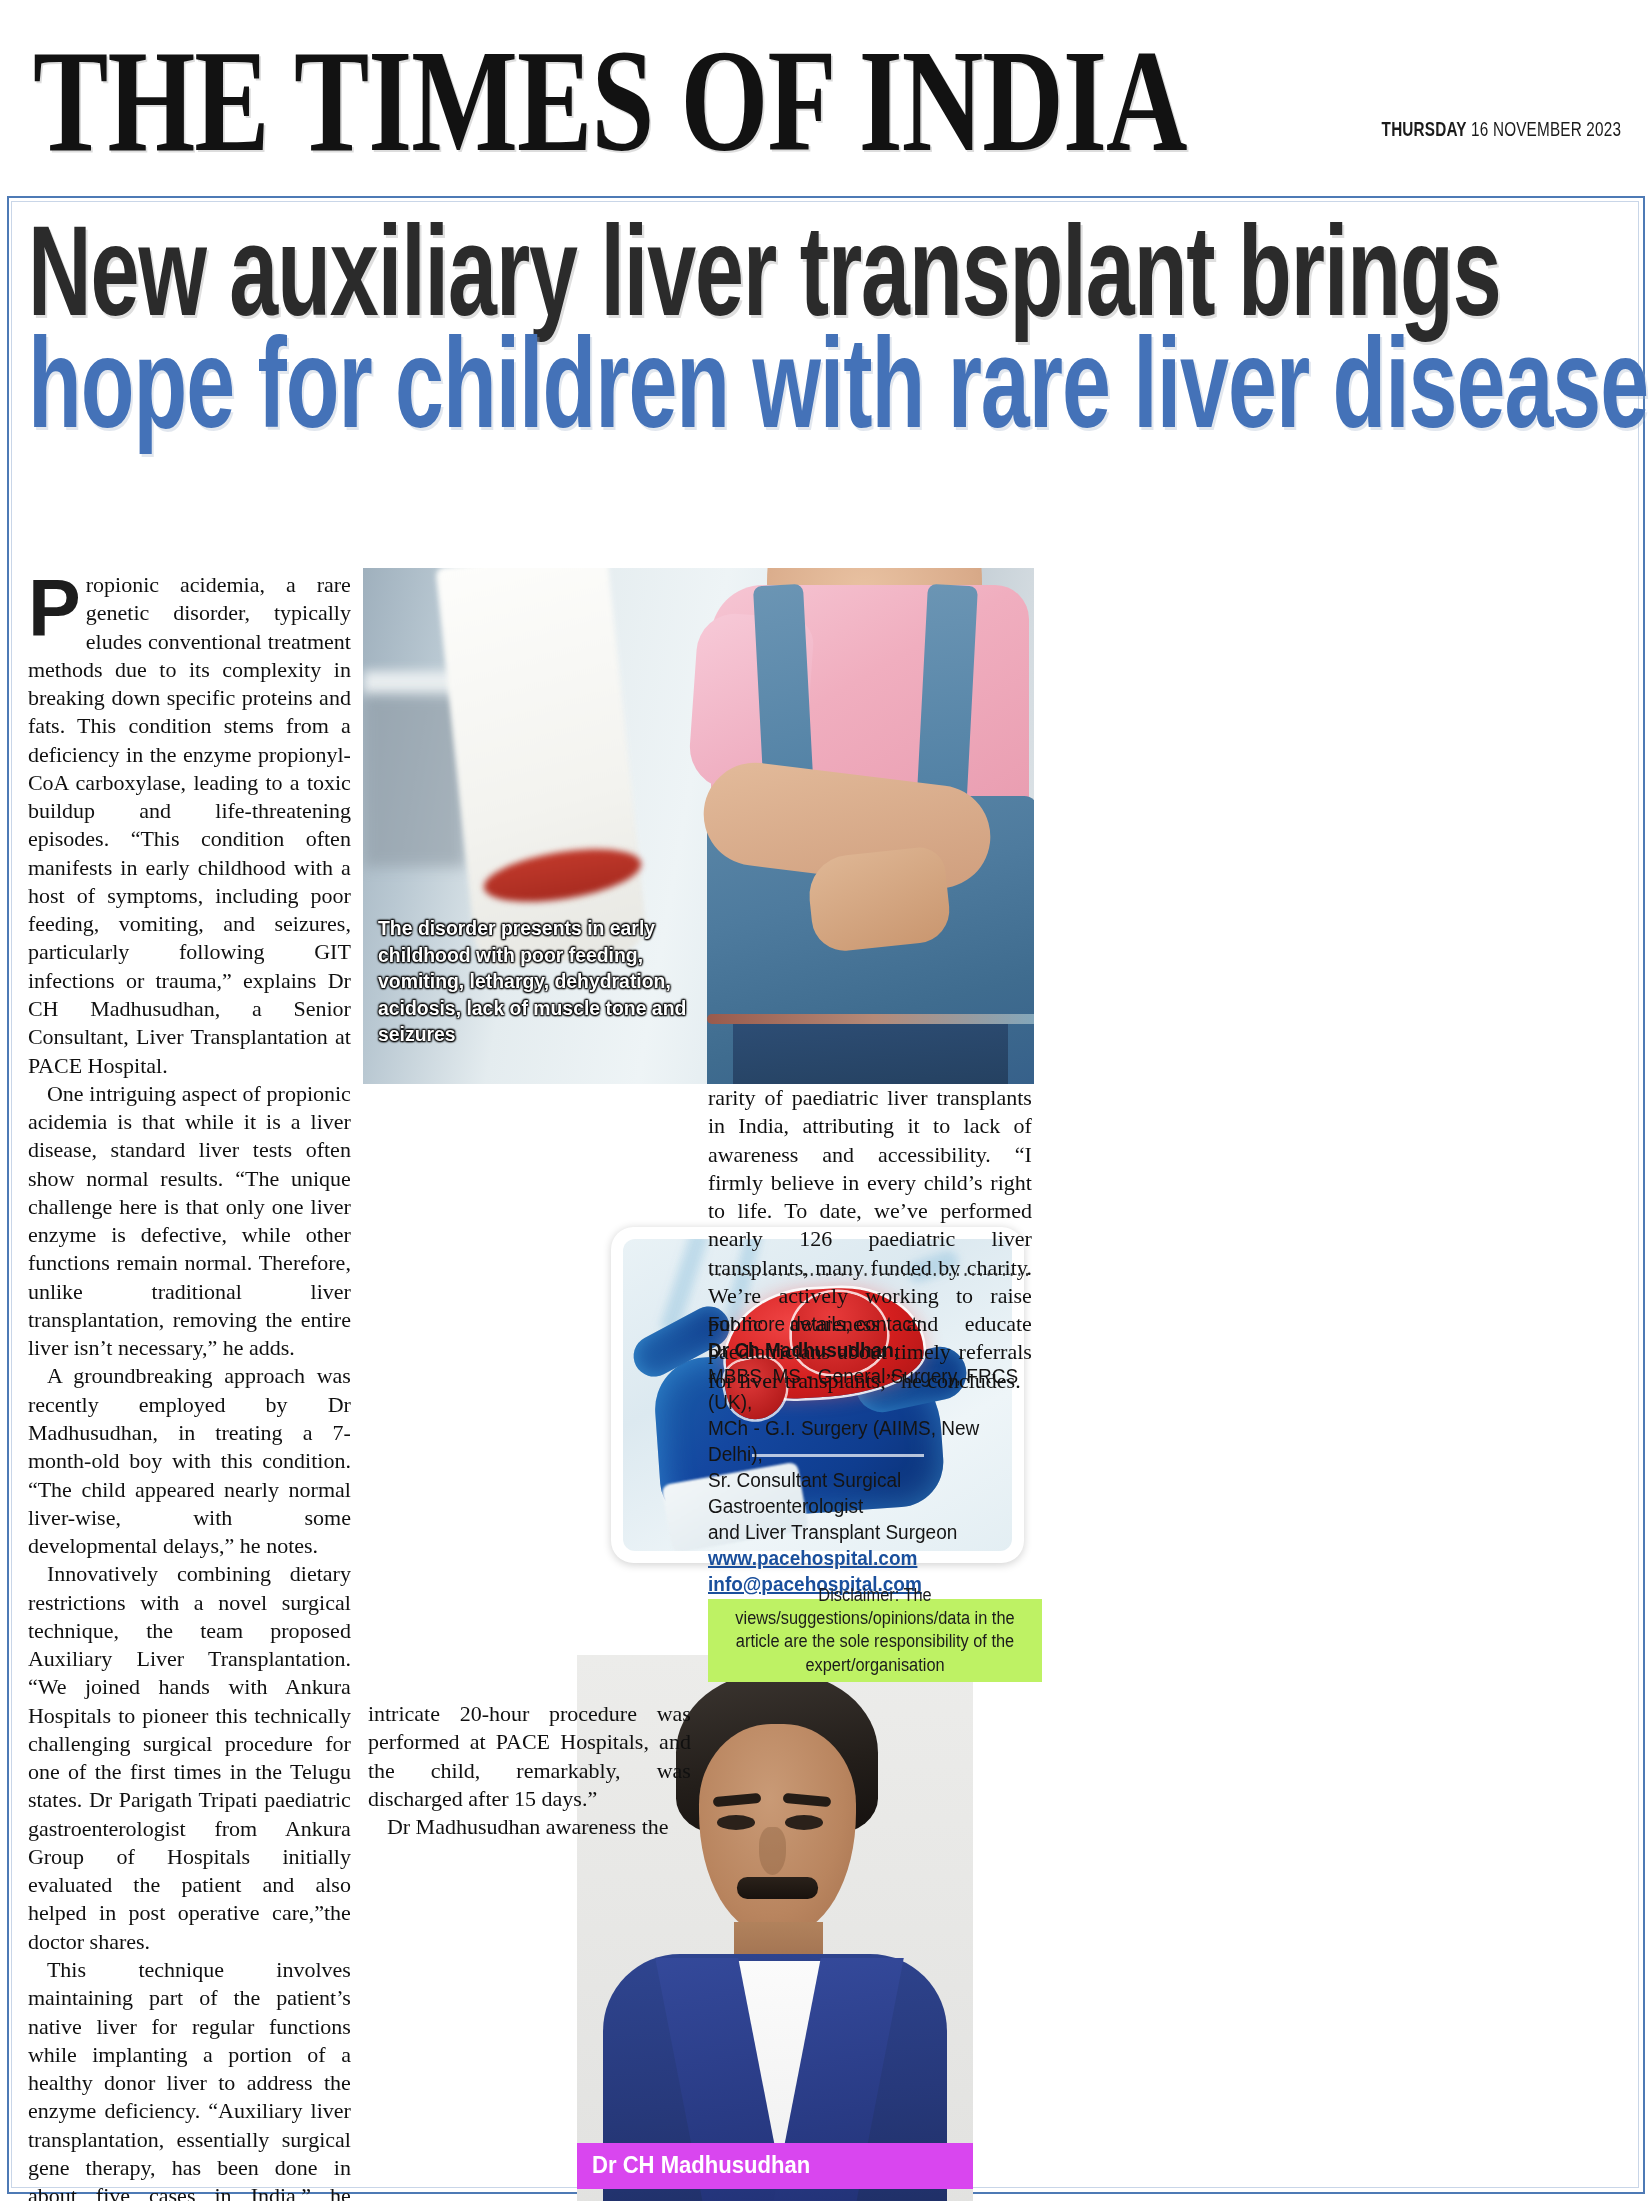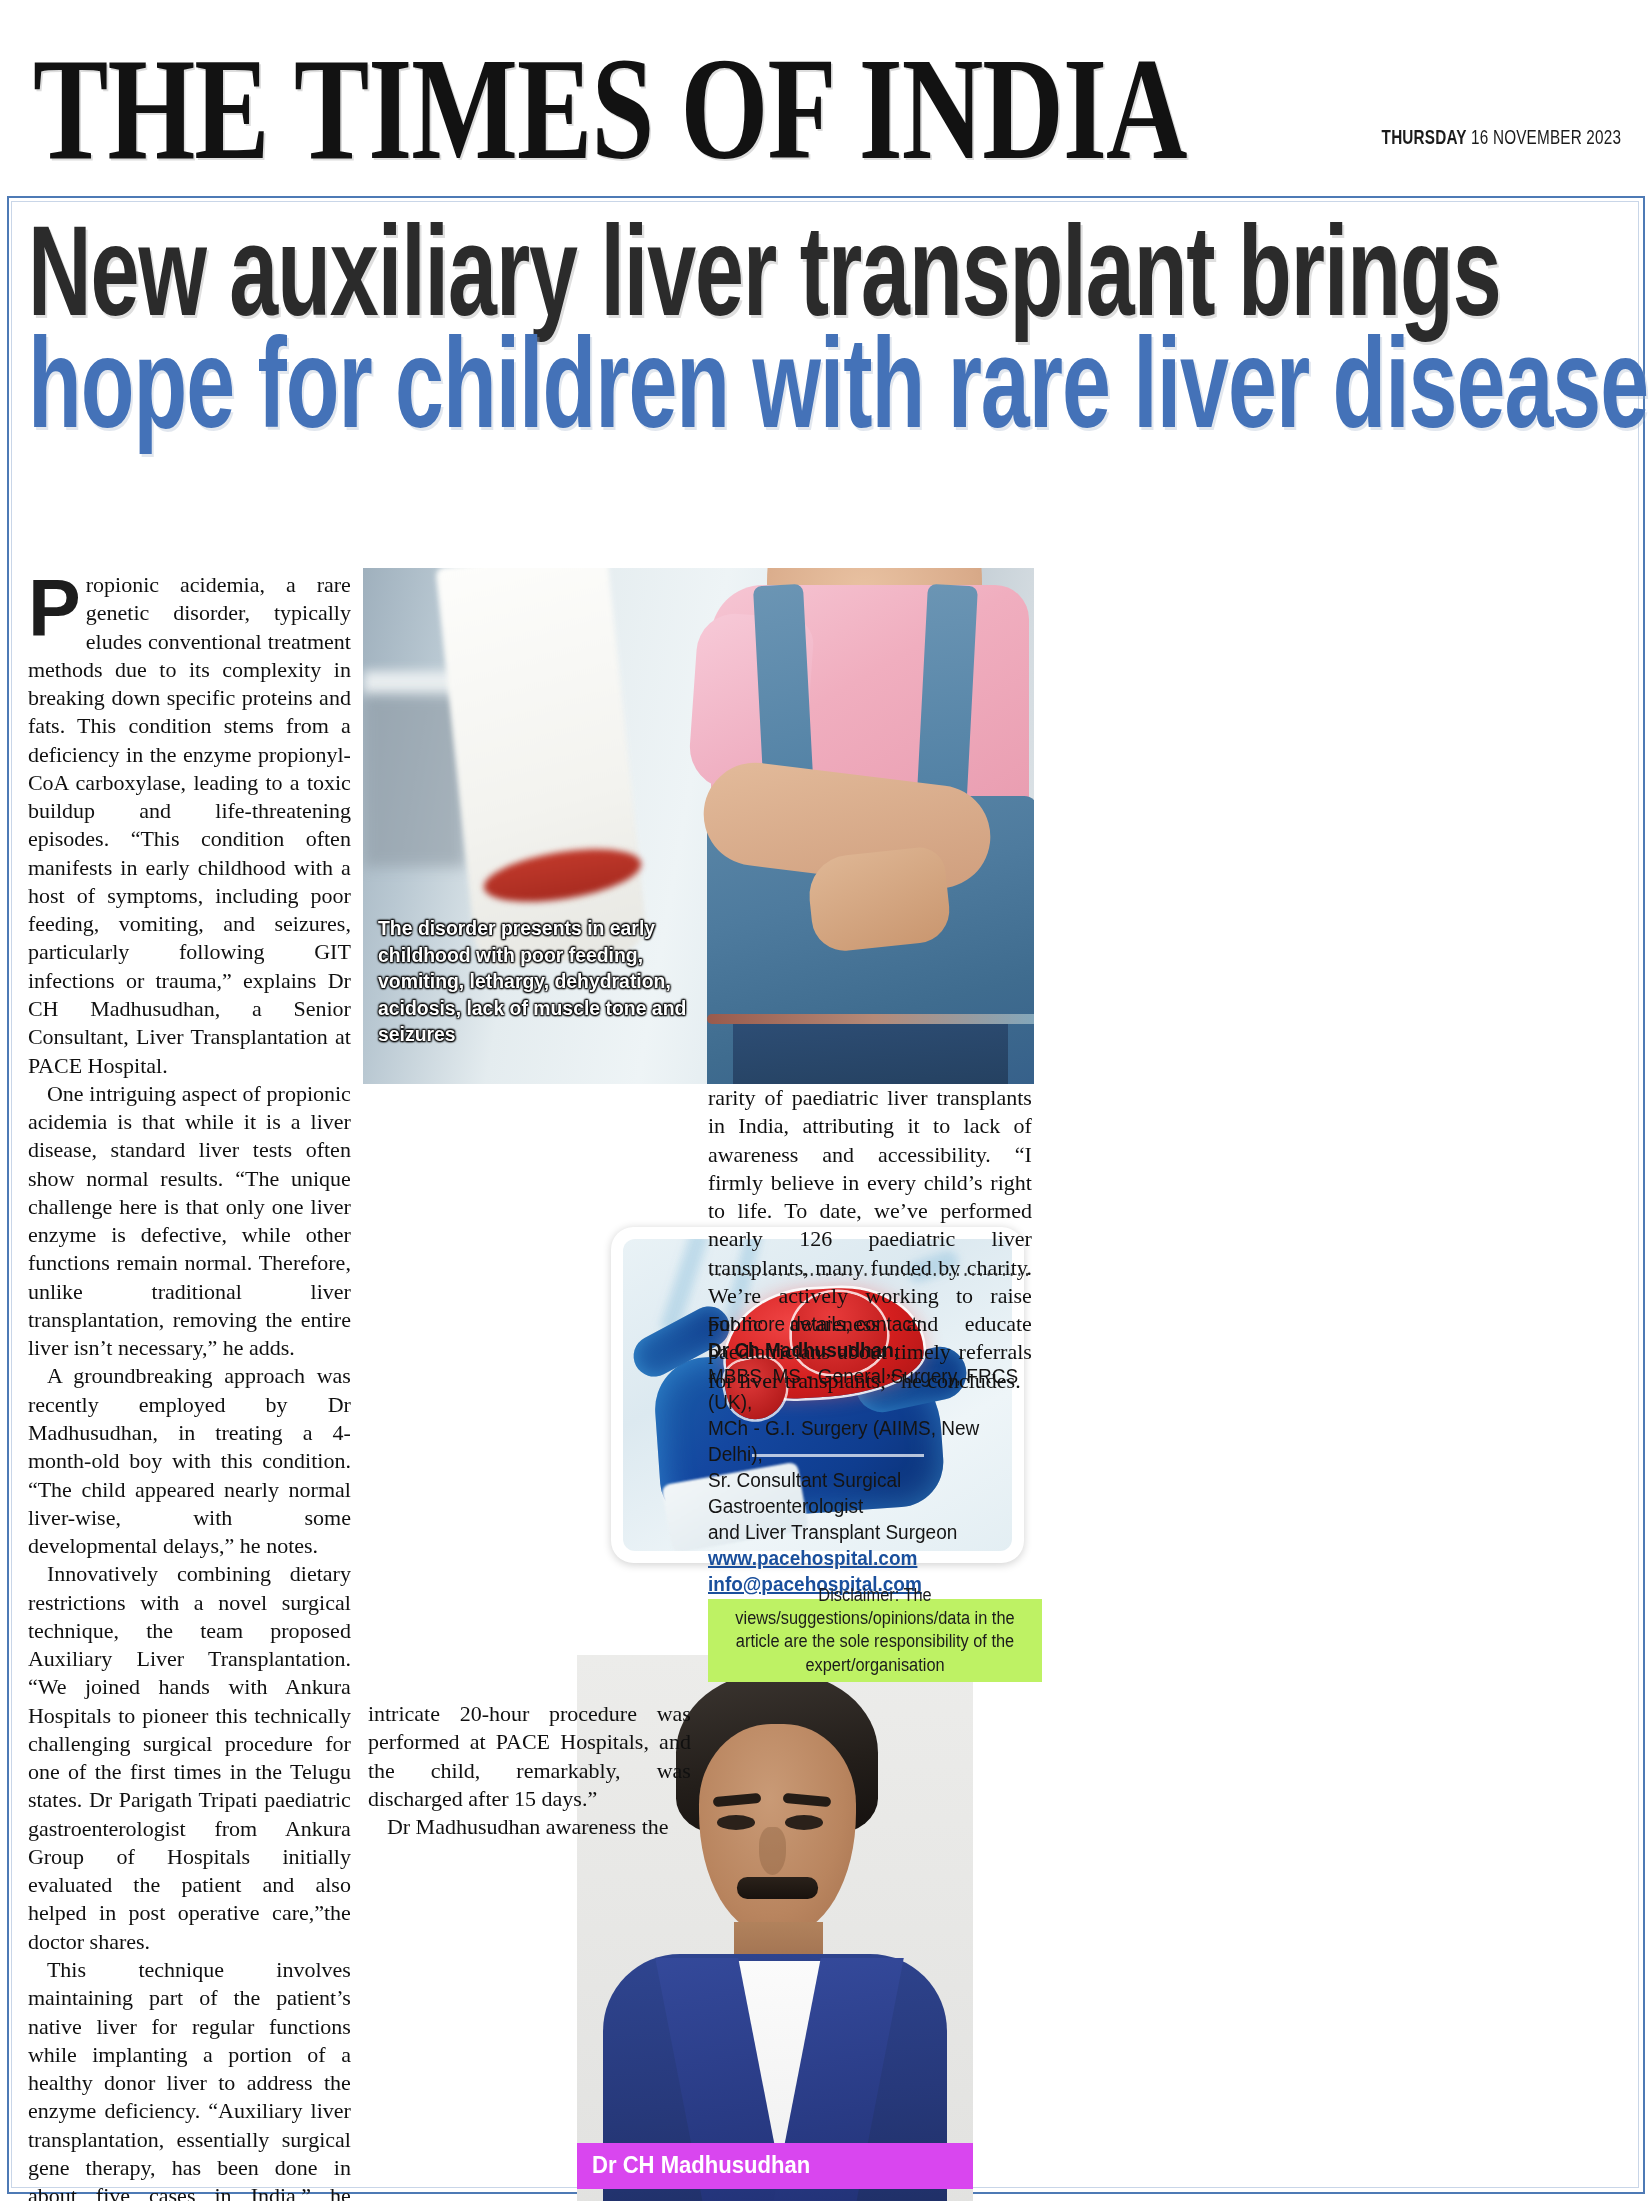--- a/index.html
+++ b/index.html
@@ -7,21 +7,21 @@
     width: 1652px;
     height: 2202px;
     background: #ffffff;
     font-family: "Liberation Serif", serif;
     overflow: hidden;
   }
   .page { position: relative; width: 1652px; height: 2202px; background: #fff; }
 
   
   .masthead {
-    position: absolute; left: 0; top: 12px; width: 1652px; height: 196px;
+    position: absolute; left: 0; top: 4px; width: 1652px; height: 196px;
     background: #fff;
   }
   .masthead-title {
     position: absolute; left: 33px; top: 24px;
     font-family: "Liberation Serif", serif;
     font-weight: 700;
     font-size: 114px;
     line-height: 1.0;
     letter-spacing: -0.9px;
     color: #121212;
@@ -408,21 +408,21 @@
     <div class="frame-inner"></div>
 
     <div class="headline">
       <div class="hl-line hl-1">New auxiliary liver transplant brings</div>
       <div class="hl-line hl-2">hope for children with rare liver disease</div>
     </div>
 
     <div class="col col-left">
       <p><span class="dropcap">P</span><span>ropionic acidemia, a rare genetic disorder, typically eludes conventional treatment methods due to its complexity in breaking down specific proteins and fats. This condition stems from a deficiency in the enzyme propionyl-CoA carboxylase, leading to a toxic buildup and life-threatening episodes. “This condition often manifests in early childhood with a host of symptoms, including poor feeding, vomiting, and seizures, particularly following GIT infections or trauma,” explains Dr CH Madhusudhan, a Senior Consultant, Liver Transplantation at PACE Hospital.</span></p>
       <p>One intriguing aspect of propionic acidemia is that while it is a liver disease, standard liver tests often show normal results. “The unique challenge here is that only one liver enzyme is defective, while other functions remain normal. Therefore, unlike traditional liver transplantation, removing the entire liver isn’t necessary,” he adds.</p>
-      <p>A groundbreaking approach was recently employed by Dr Madhusudhan, in treating a 4-month-old boy with this condition. “The child appeared nearly normal liver-wise, with some developmental delays,” he notes.</p>
+      <p>A groundbreaking approach was recently employed by Dr Madhusudhan, in treating a 7-month-old boy with this condition. “The child appeared nearly normal liver-wise, with some developmental delays,” he notes.</p>
       <p>Innovatively combining dietary restrictions with a novel surgical technique, the team proposed Auxiliary Liver Transplantation. “We joined hands with Ankura Hospitals to pioneer this technically challenging surgical procedure for one of the first times in the Telugu states. Dr Parigath Tripati paediatric gastroenterologist from Ankura Group of Hospitals initially evaluated the patient and also helped in post operative care,”the doctor shares.</p>
       <p>This technique involves maintaining part of the patient’s native liver for regular functions while implanting a portion of a healthy donor liver to address the enzyme deficiency. “Auxiliary liver transplantation, essentially surgical gene therapy, has been done in about five cases in India,” he claims.</p>
 
     </div>
 
     <div class="photo-main">
       <div class="pm-bg"></div>
       <div class="pm-shelf"></div>
       <div class="pm-shelf2"></div>
       <div class="pm-coat"></div>

